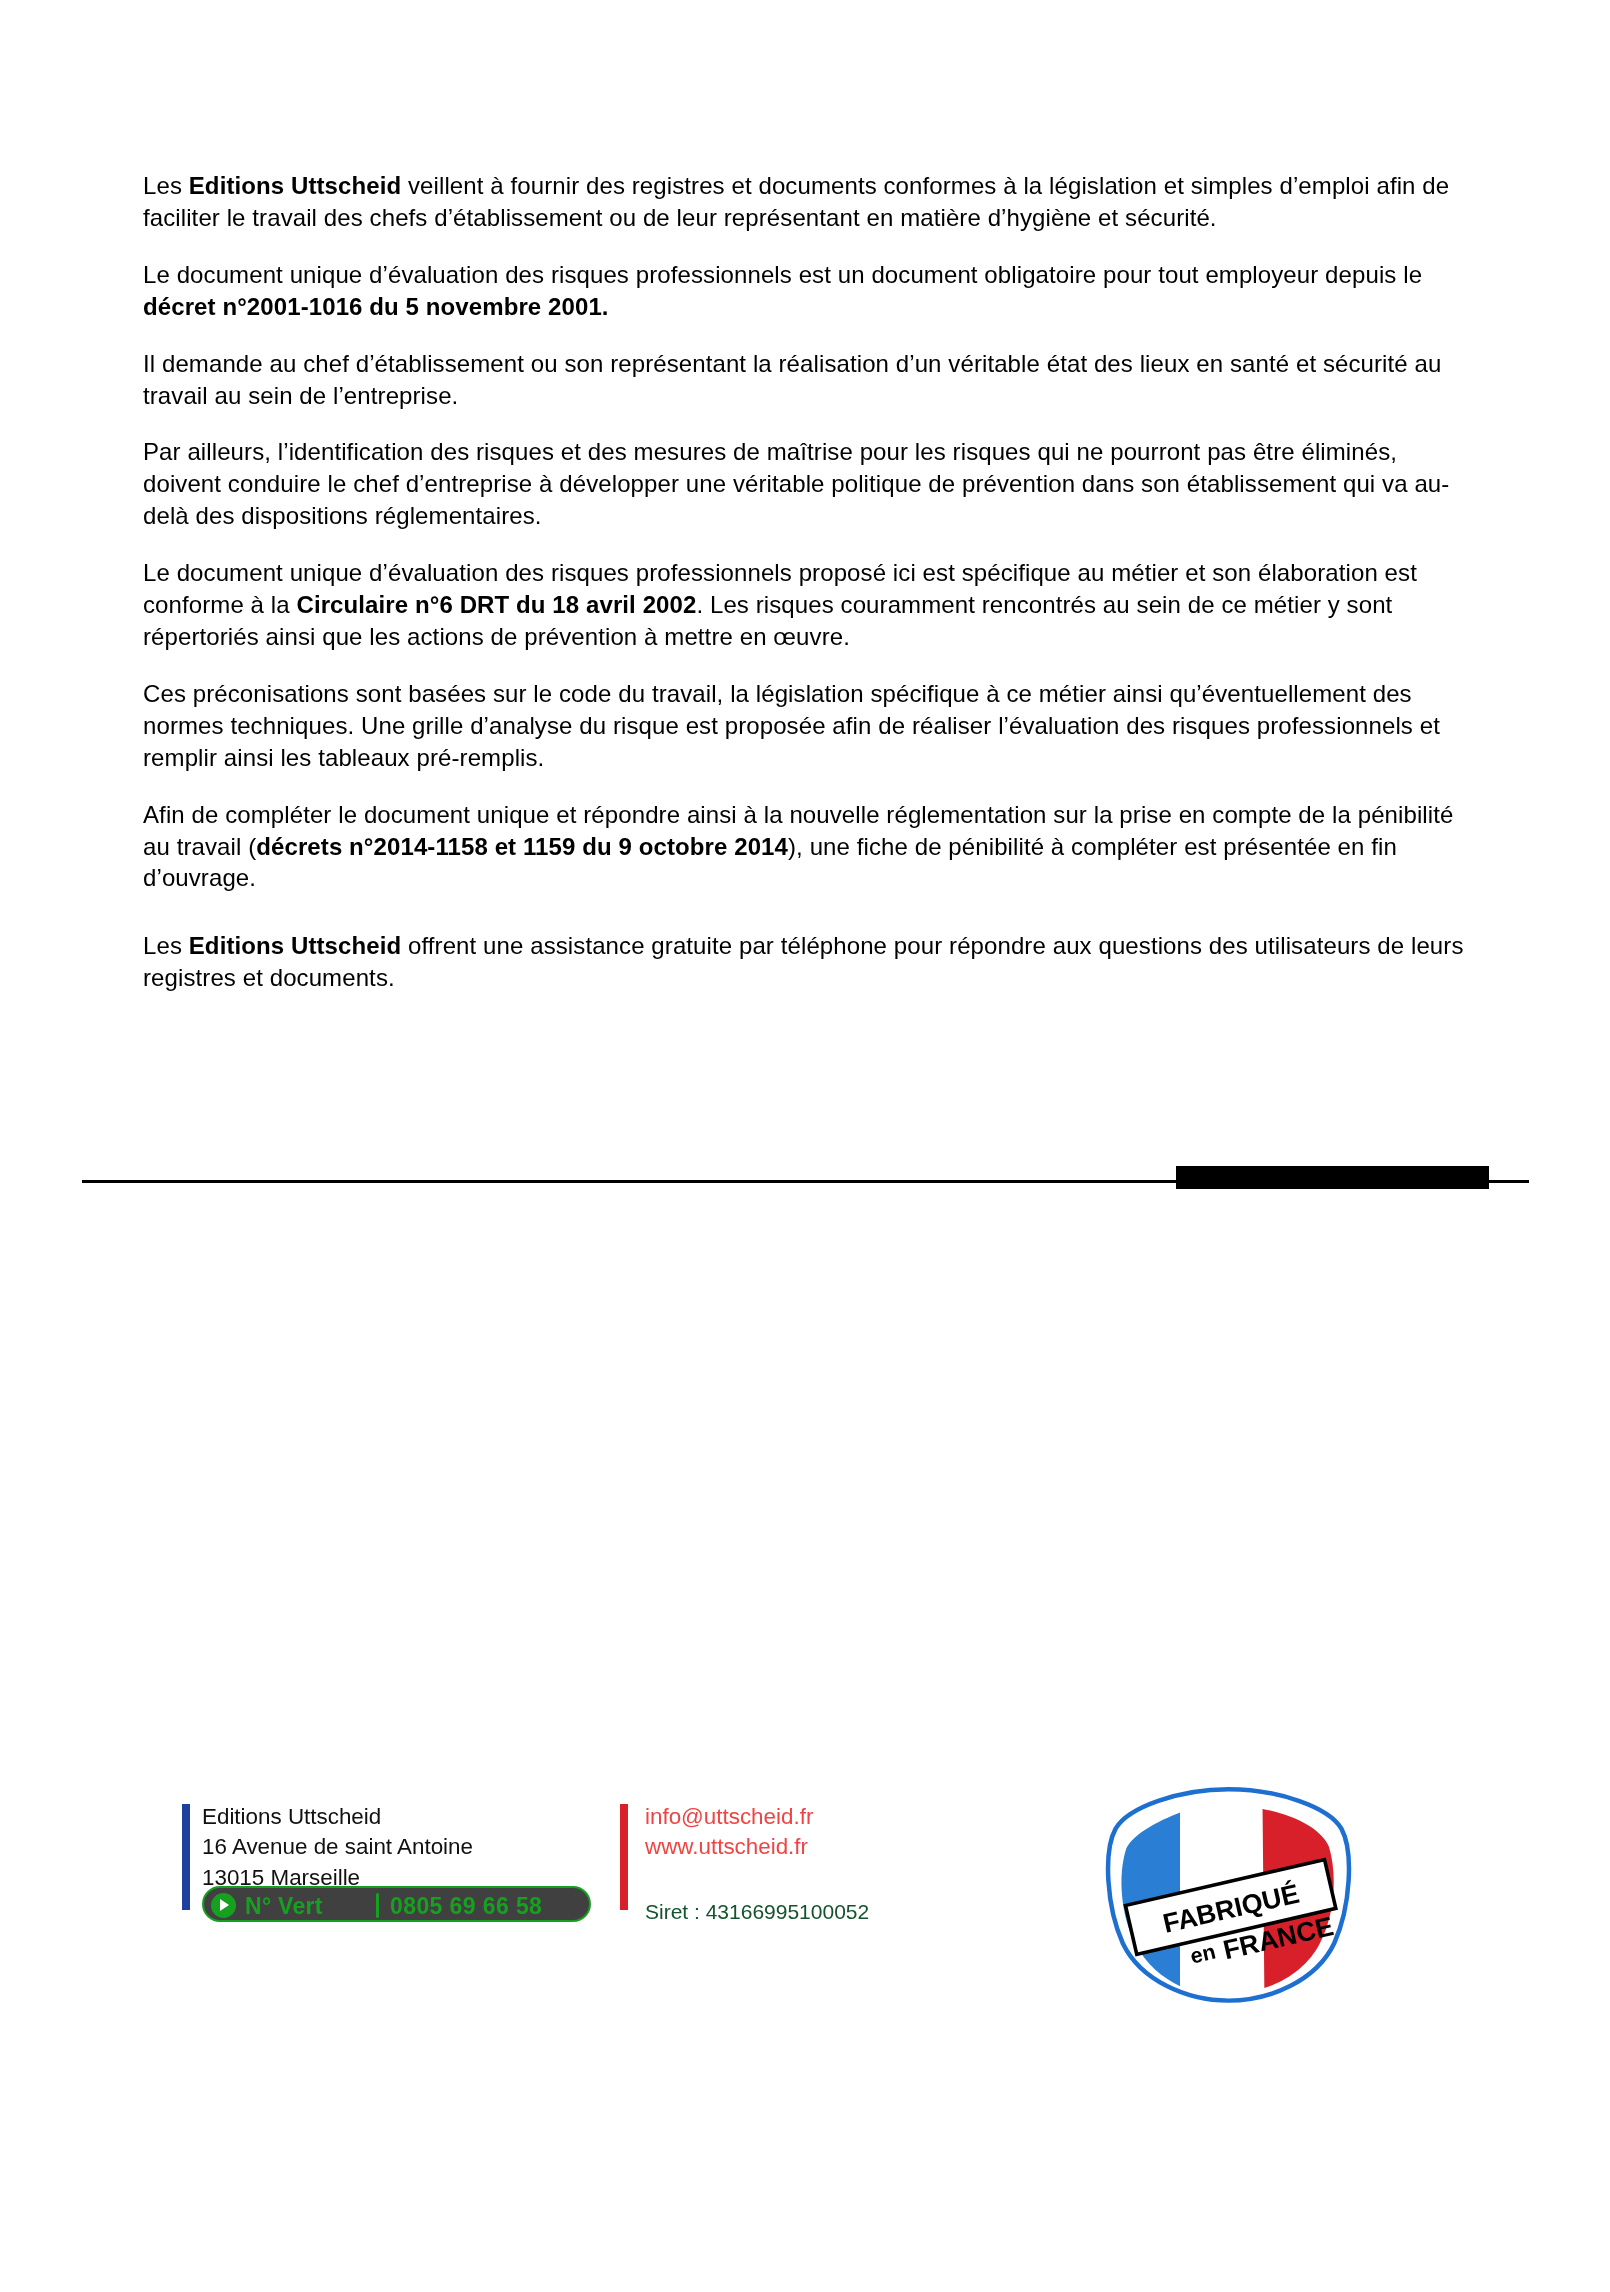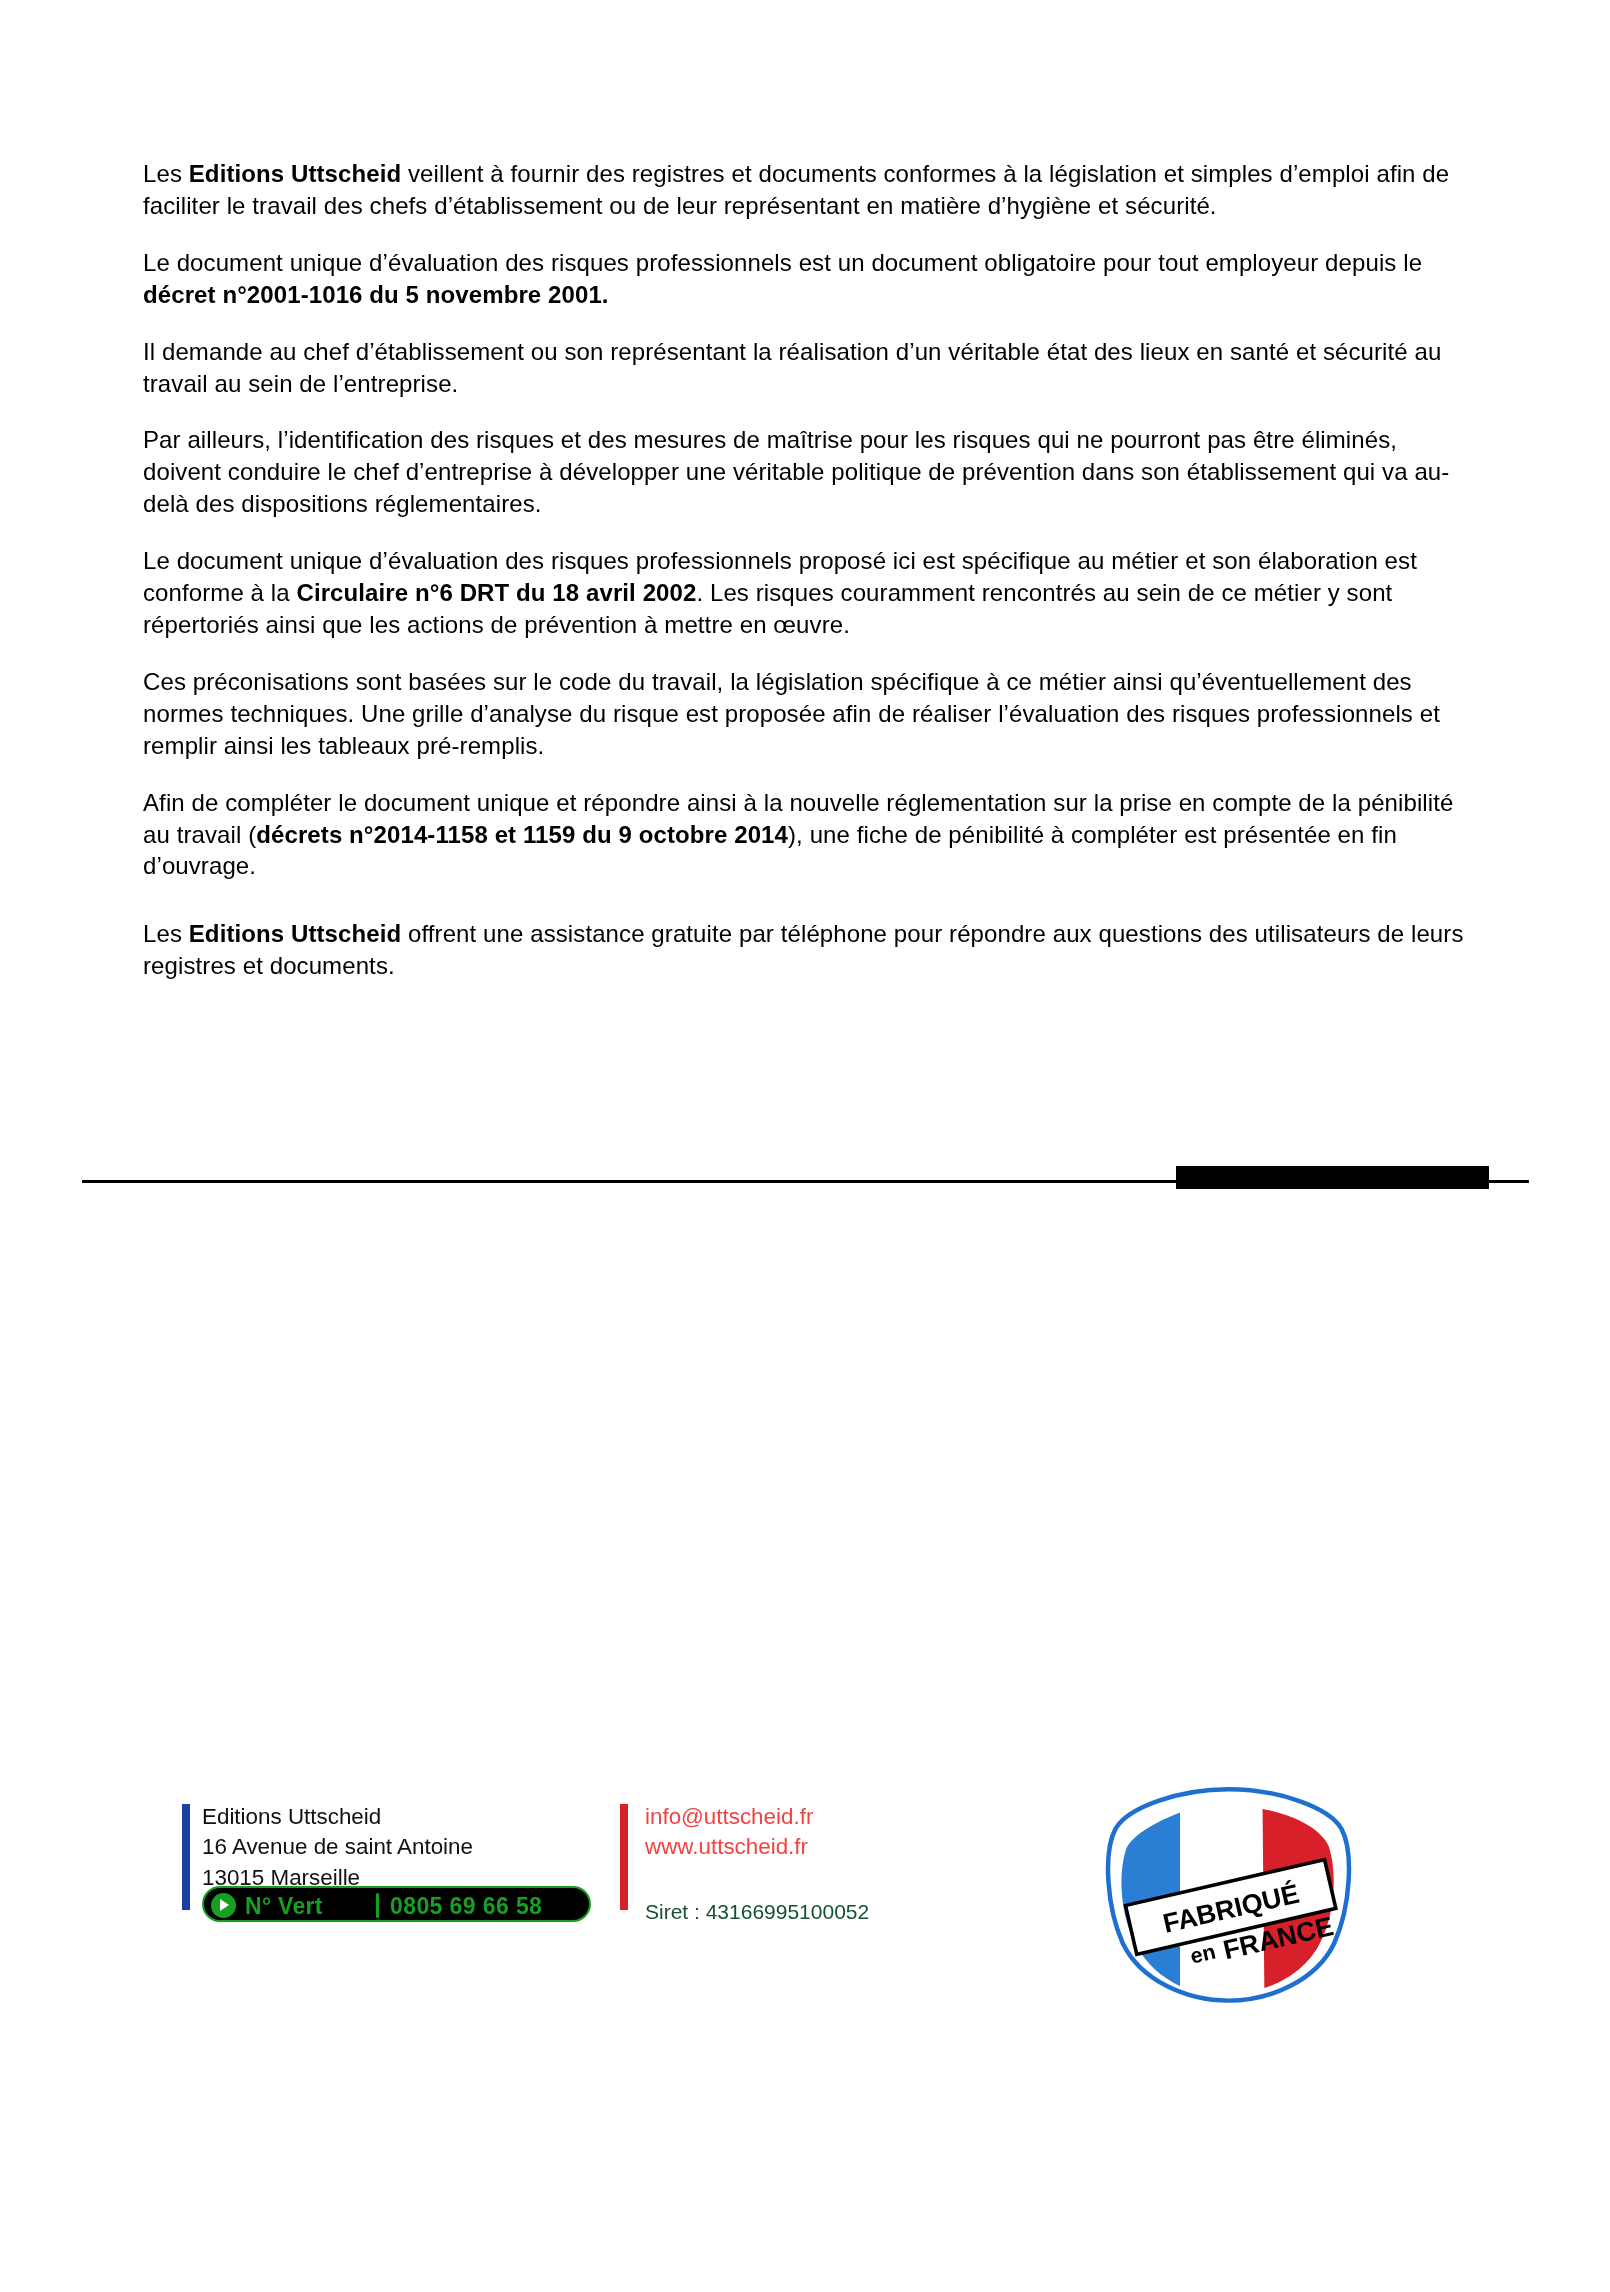--- a/index.html
+++ b/index.html
@@ -13,21 +13,21 @@
     position: relative;
     font-family: "Liberation Sans", sans-serif;
     color: #000000;
     overflow: hidden;
   }
 
   
   .doc-body {
     position: absolute;
     left: 143px;
-    top: 158px;
+    top: 170px;
     width: 1325px;
   }
   .para {
     font-size: 24px;
     line-height: 1.33;
     margin: 0 0 25px 0;
     text-align: left;
     letter-spacing: 0.1px;
   }
   .para:last-child { margin-bottom: 0; margin-top: 36px; }
@@ -109,21 +109,21 @@
   
   .green-pill {
     position: absolute;
     left: 202px;
     top: 95px;
     width: 389px;
     height: 36px;
     border: 2.2px solid #16a020;
     border-radius: 18px;
     box-sizing: border-box;
-    background: #000000;
+    background: #404040;
   }
   .green-arrow {
     position: absolute;
     left: 7.2px;
     top: 4.5px;
     width: 25px;
     height: 25px;
     border-radius: 50%;
     background: #16a020;
   }

